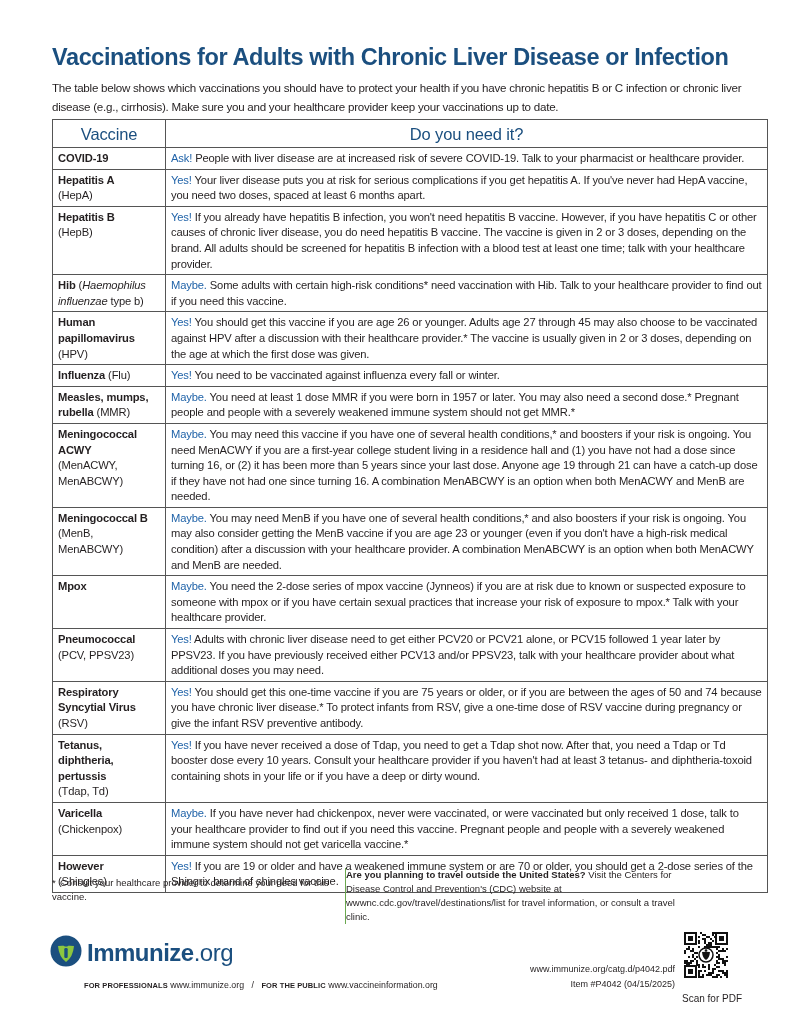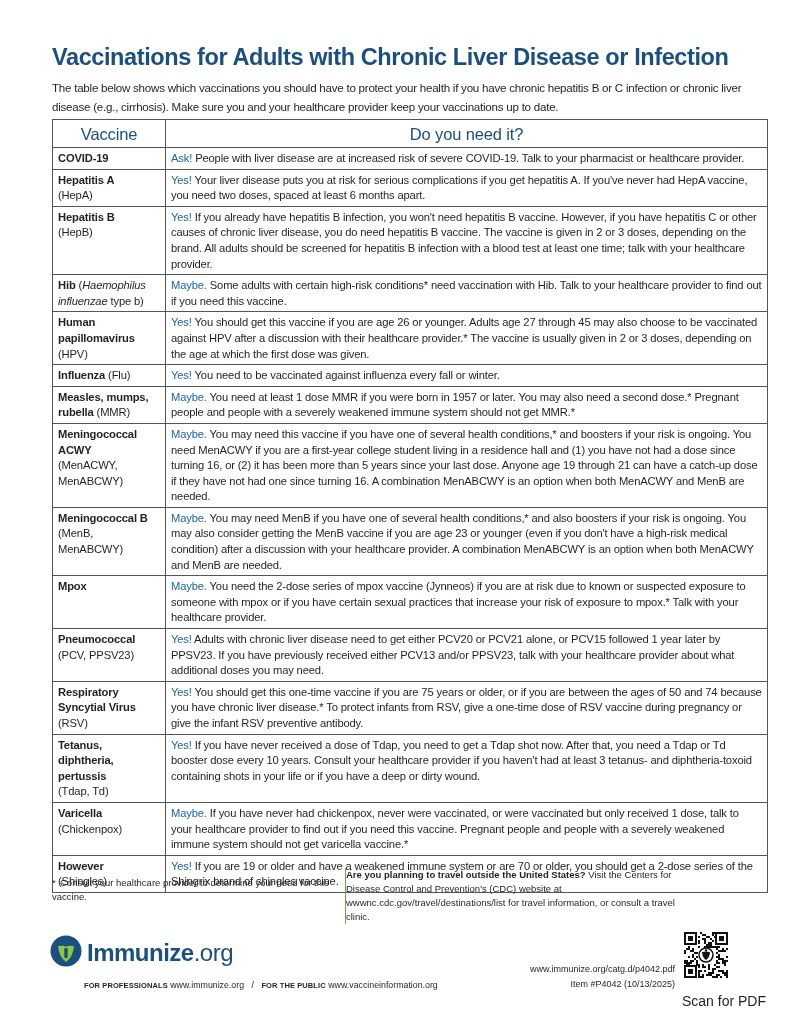--- a/index.html
+++ b/index.html
@@ -19,21 +19,21 @@
   .foot-right b { font-weight:bold; }
   .logo { position:absolute; left:50px; top:935px; display:flex; align-items:flex-end; }
   .logo-mark { width:32px; height:32px; }
   .logo-text { font-size:24px; font-weight:bold; color:#1b4f7f; margin-left:5px; letter-spacing:-0.5px; }
   .logo-text .org { font-weight:normal; }
   .links { position:absolute; left:84px; top:980px; font-size:8.8px; color:#231f20; white-space:nowrap; }
   .links .lbl { font-weight:bold; font-size:7.5px; letter-spacing:0.1px;text-align:center; }
   .links .sep { margin:0 5px; }
   .item-info { position:absolute; right:116px; top:962px; text-align:right; font-size:9px; line-height:15px; color:#231f20; }
   .qr { position:absolute; left:684px; top:932px; width:44px; height:46px; }
-  .qr-label { position:absolute; left:682px; top:993px; font-size:14px; color:#231f20; }
+  .qr-label { position:absolute; left:682px; top:993px; font-size:10px; color:#231f20; }
 </style>
 </head>
 <body>
 
 <h1 class="title">Vaccinations for Adults with Chronic Liver Disease or Infection</h1>
 <div class="intro">The table below shows which vaccinations you should have to protect your health if you have chronic hepatitis B or C infection or chronic liver disease (e.g., cirrhosis). Make sure you and your healthcare provider keep your vaccinations up to date.</div>
 
 <table class="vax">
   <colgroup>
       <col class="c1">
@@ -131,21 +131,21 @@
 <div class="links">
   <span class="lbl">FOR PROFESSIONALS</span>
   <span>www.immunize.org</span>
   <span class="sep">/</span>
   <span class="lbl">FOR THE PUBLIC</span>
   <span>www.vaccineinformation.org</span>
 </div>
 
 <div class="item-info">
   <div>www.immunize.org/catg.d/p4042.pdf</div>
-  <div>Item #P4042 (10/13/2025)</div>
+  <div>Item #P4042 (04/15/2025)</div>
 </div>
 
 <svg class="qr" viewBox="0 0 44 46" id="qr-svg">
   <rect x="0" y="0" width="44" height="46" fill="#fff"></rect>
   <g id="qr-modules" fill="#111">
       <rect x="16" y="0" width="2" height="2"></rect>
       <rect x="28" y="0" width="2" height="2"></rect>
       <rect x="30" y="0" width="2" height="2"></rect>
       <rect x="18" y="2" width="2" height="2"></rect>
       <rect x="20" y="2" width="2" height="2"></rect>

